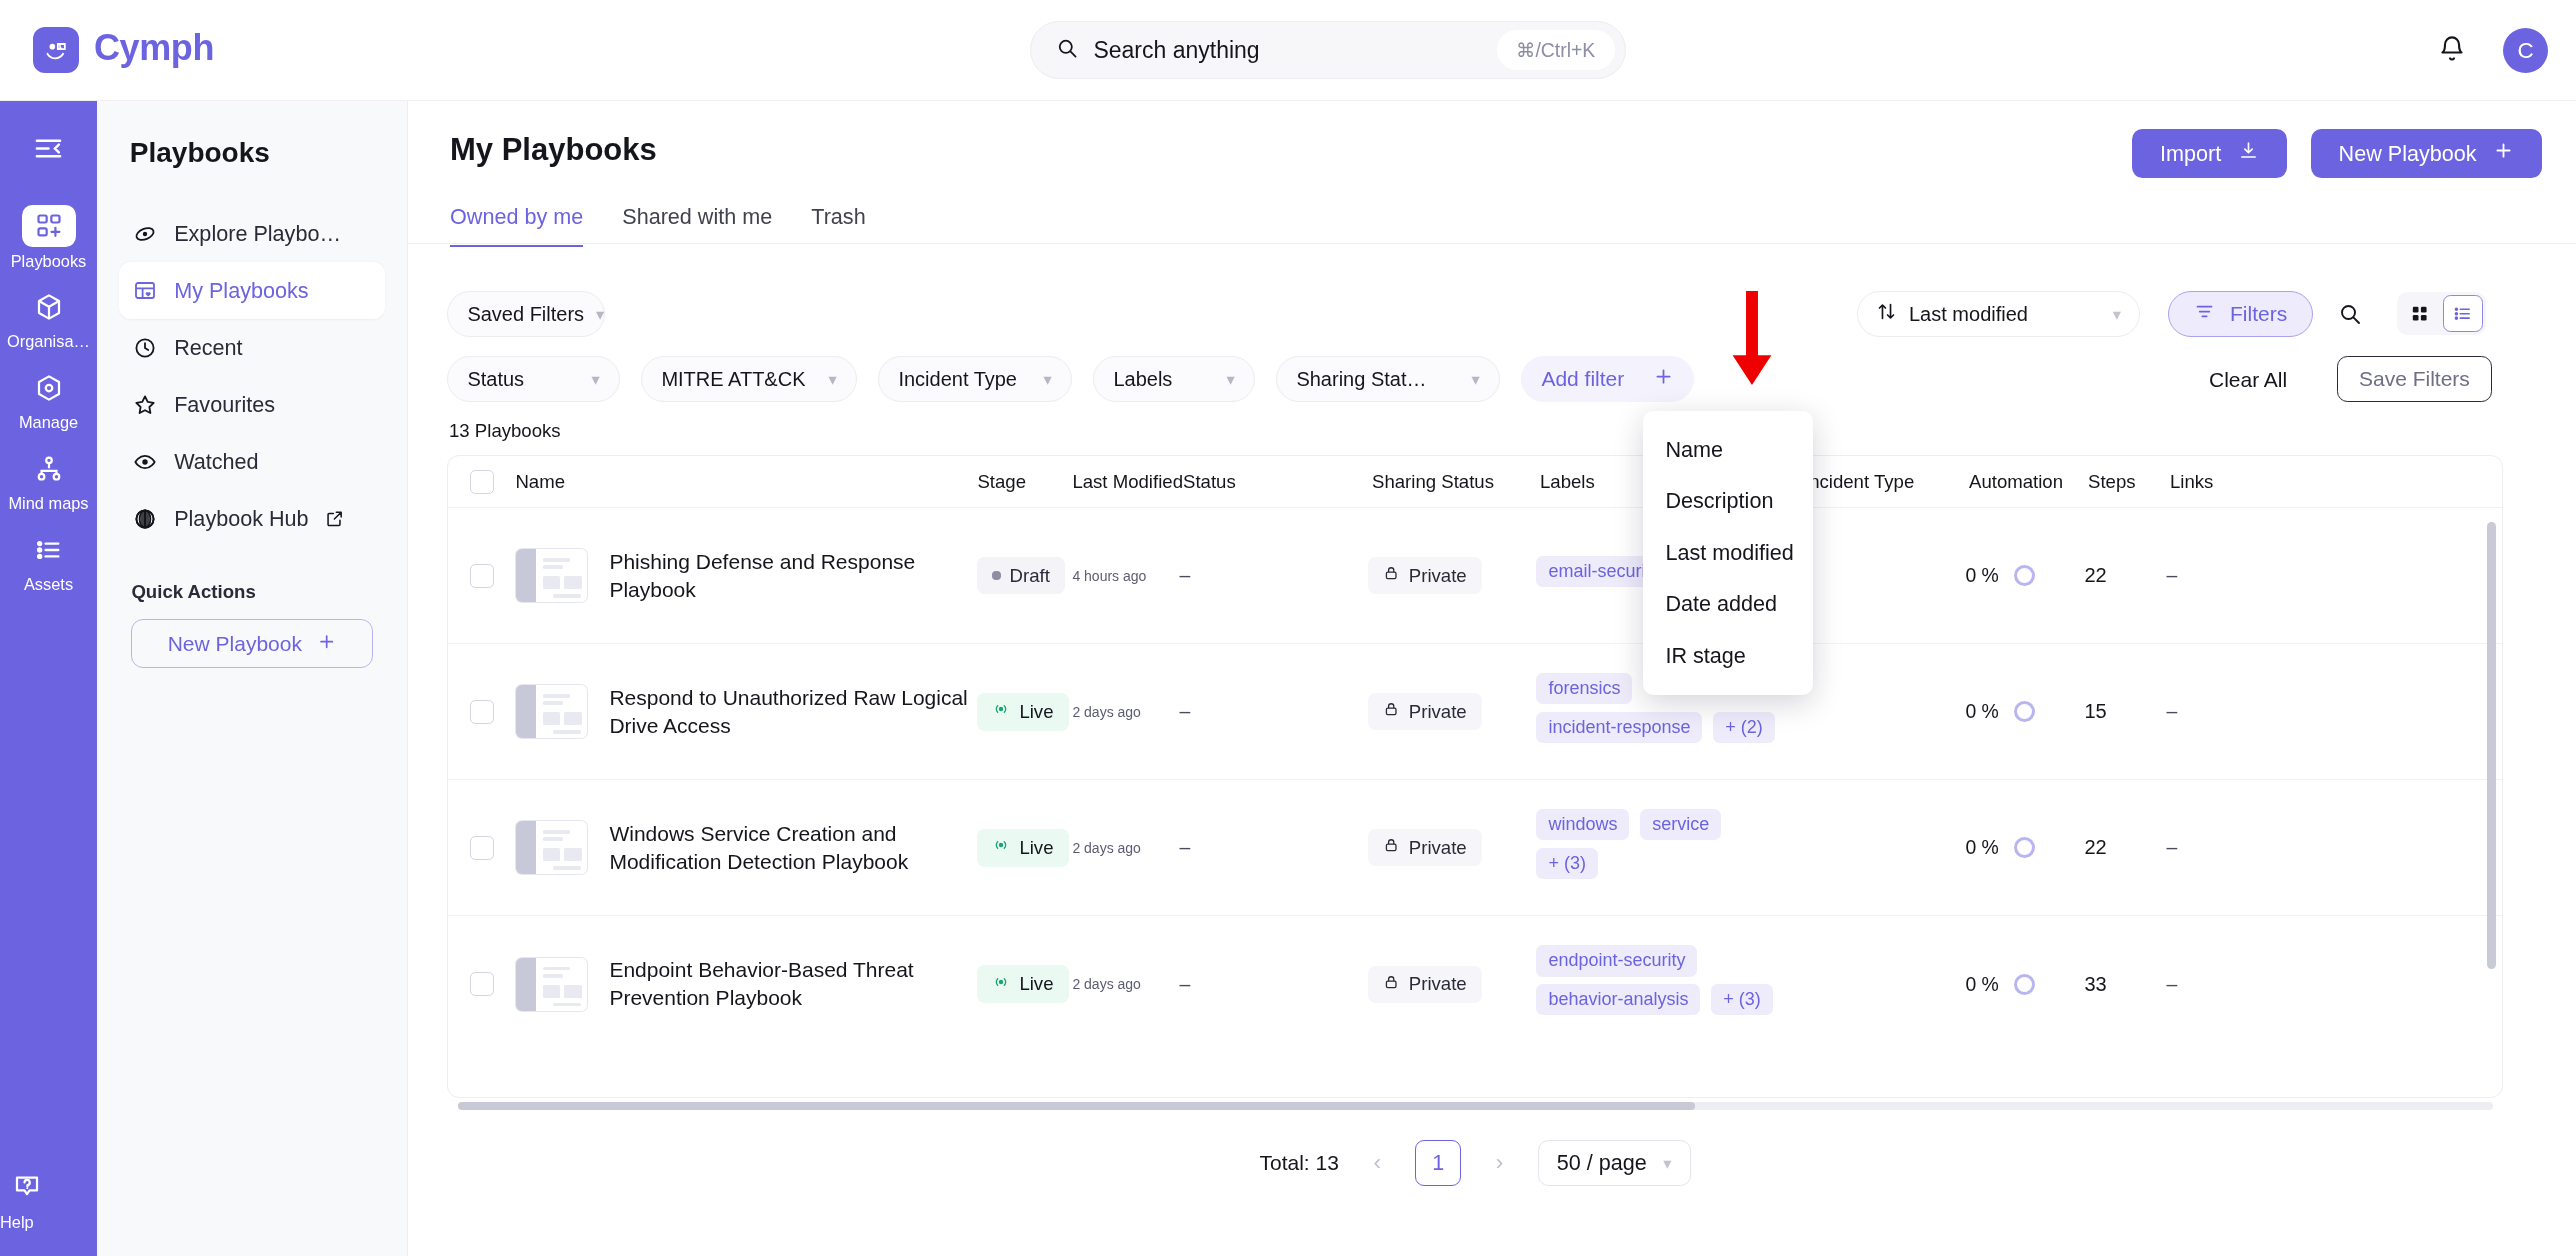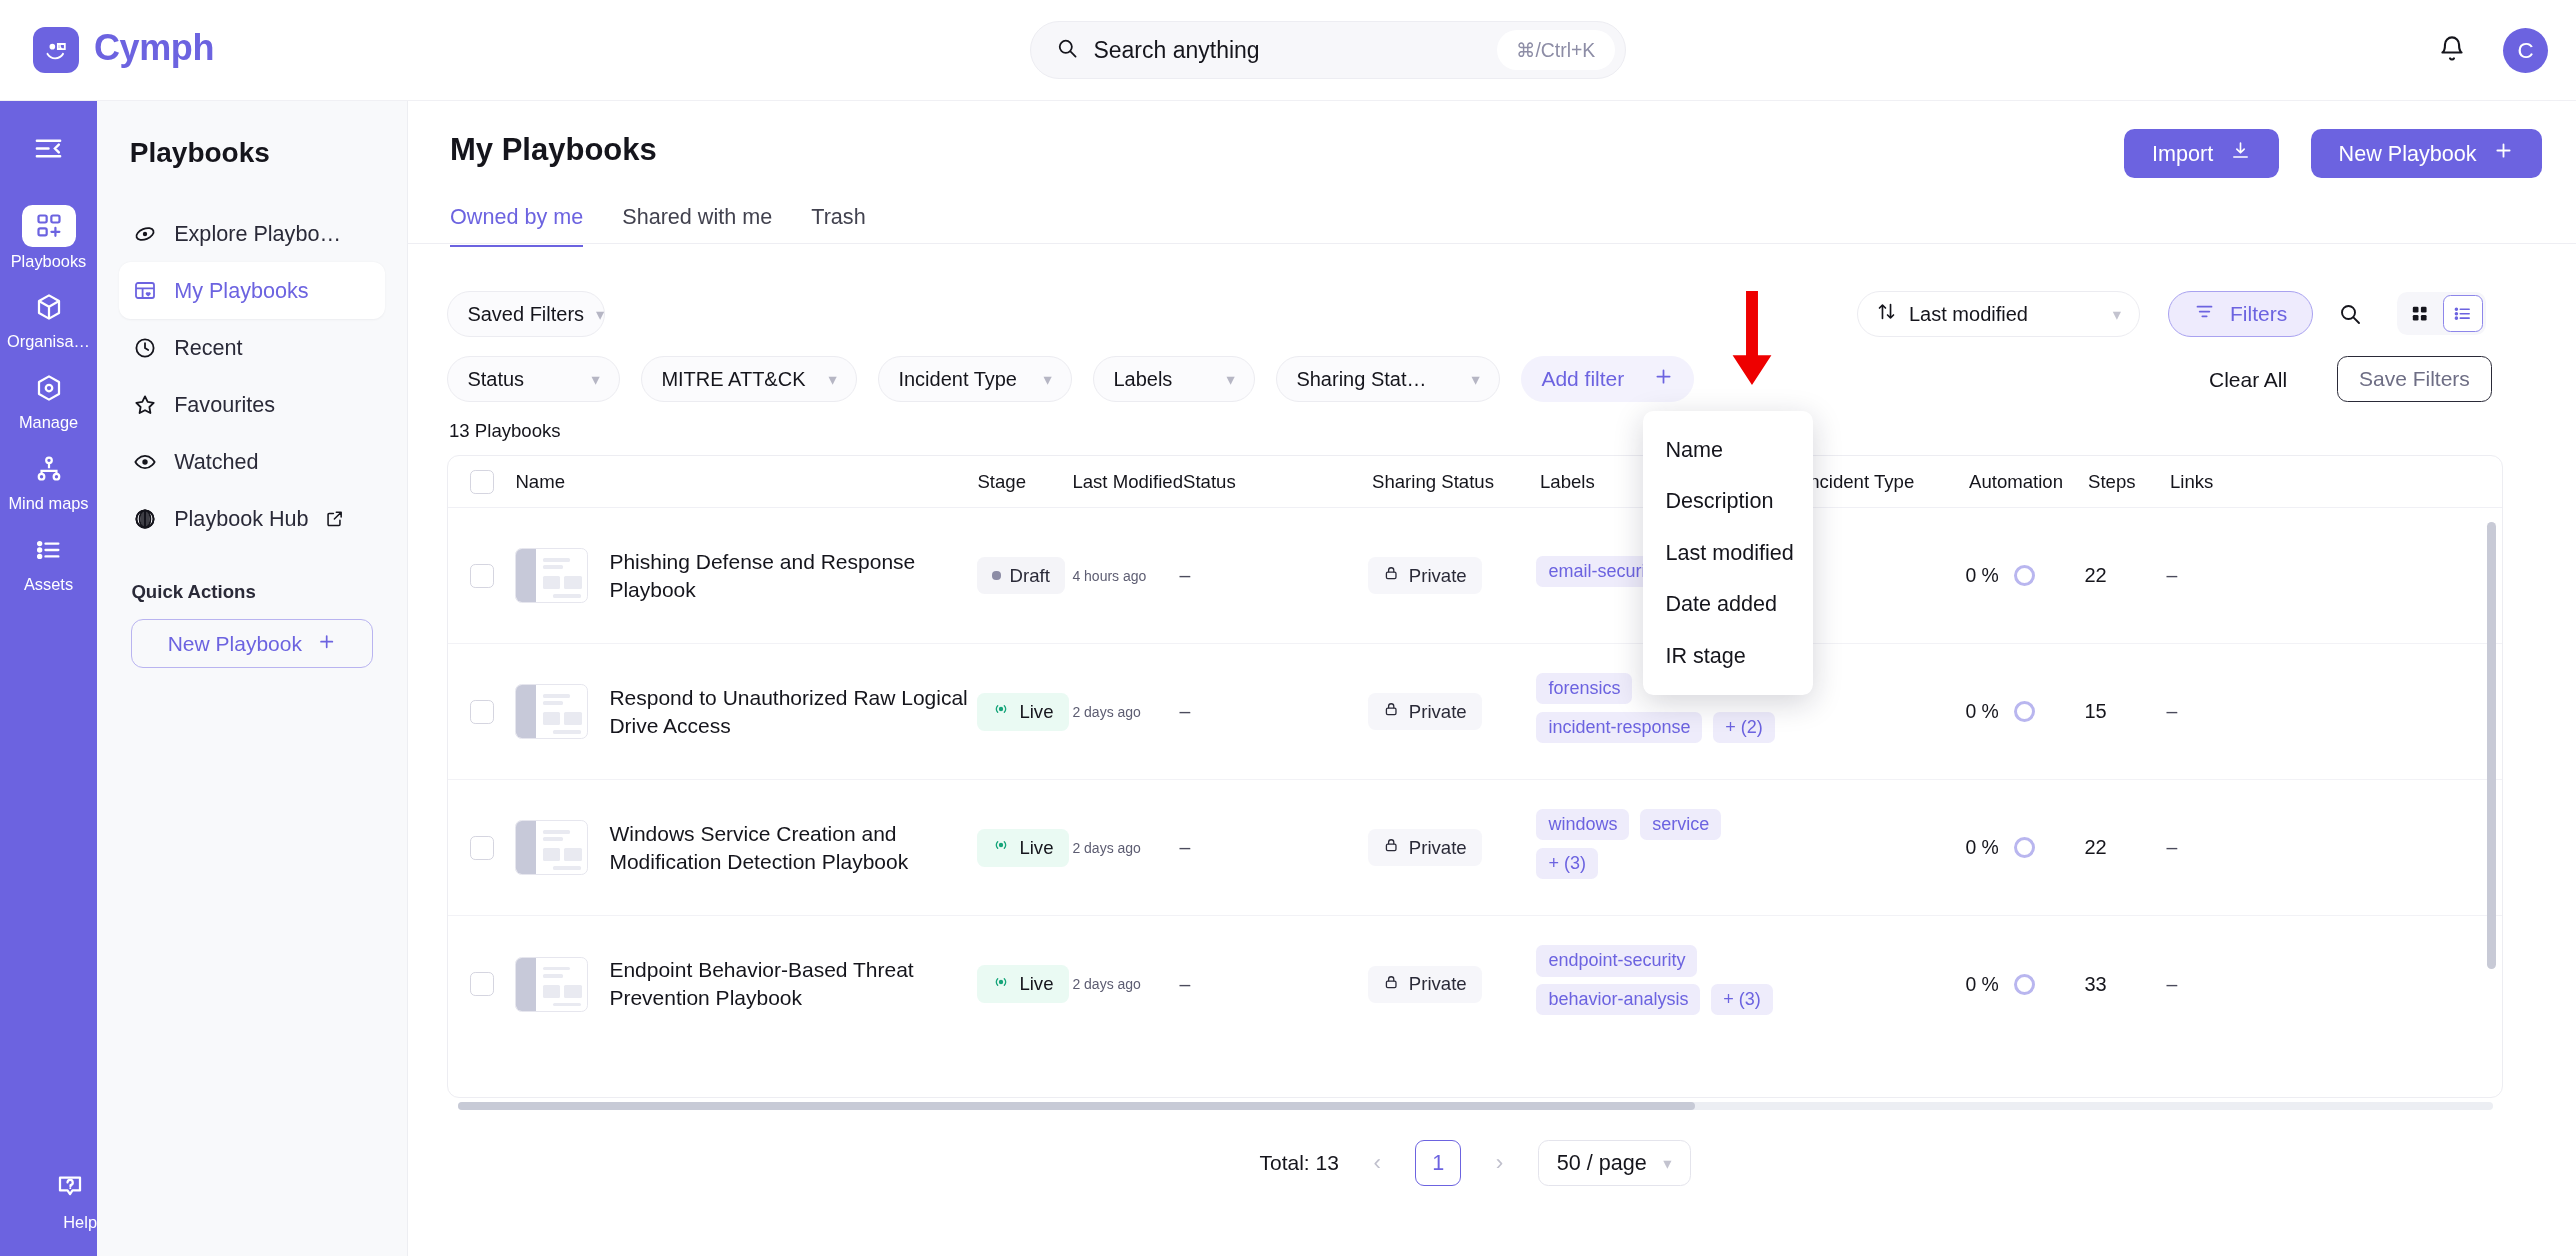--- a/index.html
+++ b/index.html
@@ -56,21 +56,21 @@
   .rail-item {
     width: 82px; display: flex; flex-direction: column; align-items: center;
     gap: 4.5px; padding: 6px 0 10.4px; cursor: pointer;
   }
   .rail-ico {
     width: 54px; height: 42px; border-radius: 10.4px;
     display: flex; align-items: center; justify-content: center;
   }
   .rail-item.active .rail-ico { background: #fff; }
   .rail-label { color: #fff; font-size: 16.4px; text-align: center; line-height: 1.1; max-width: 83px; }
-  .rail-bottom { position: absolute; bottom: 25px; left: 0; width: 97px; display: flex; flex-direction: column; align-items: flex-end; gap: 6px; cursor: pointer; }
+  .rail-bottom { position: absolute; bottom: 25px; left: 0; width: 97px; display: flex; flex-direction: column; align-items: flex-start; gap: 6px; cursor: pointer; }
 
   
   .side2 {
     position: absolute; left: 97px; top: 101px; width: 311px; height: 1155px;
     background: #f8f9fb; border-right: 0.7px solid #edeef2; padding: 36px 22.4px 0 22.4px;
     z-index: 20;
   }
   .side2-title { font-size: 28px; font-weight: 700; color: #15151c; padding-left: 10.4px; margin-bottom: 36px; }
   .nav-item {
     display: flex; align-items: center; gap: 16.4px; height: 57px;
@@ -84,21 +84,21 @@
   .newpb-btn {
     display: flex; align-items: center; justify-content: center; gap: 15px;
     height: 49px; margin: 0 12px; border: 1.1px solid #b9b4f0; border-radius: 12px;
     color: #6c63e0; font-size: 21px; cursor: pointer; background: transparent;
     font-family: "Liberation Sans", sans-serif;
   }
 
   
   .main { position: absolute; left: 408px; top: 101px; width: 2168px; height: 1155px; background: #fff; }
   .page-title { position: absolute; left: 42px; top: 31px; font-size: 31px; font-weight: 700; color: #15151c; }
-  .hdr-actions { position: absolute; right: 34px; top: 28px; display: flex; gap: 32px; }
+  .hdr-actions { position: absolute; right: 34px; top: 28px; display: flex; gap: 24px; }
   .btn-primary {
     background: #6c63e0; color: #fff; border: none; border-radius: 10.4px;
     height: 49px; padding: 0 28px; font-size: 21.6px; cursor: pointer;
     display: flex; align-items: center; gap: 16.4px; font-family: "Liberation Sans", sans-serif;
   }
 
   .tabs { position: absolute; left: 42px; top: 103px; display: flex; gap: 39px; }
   .tab { font-size: 21.6px; color: #42424f; padding-bottom: 15px; cursor: pointer; }
   .tab.active { color: #6c63e0; border-bottom: 2.2px solid #6c63e0; }
   .tabs-rule { position: absolute; left: 0; top: 142px; width: 2168px; height: 0.7px; background: #eeeef3; }

